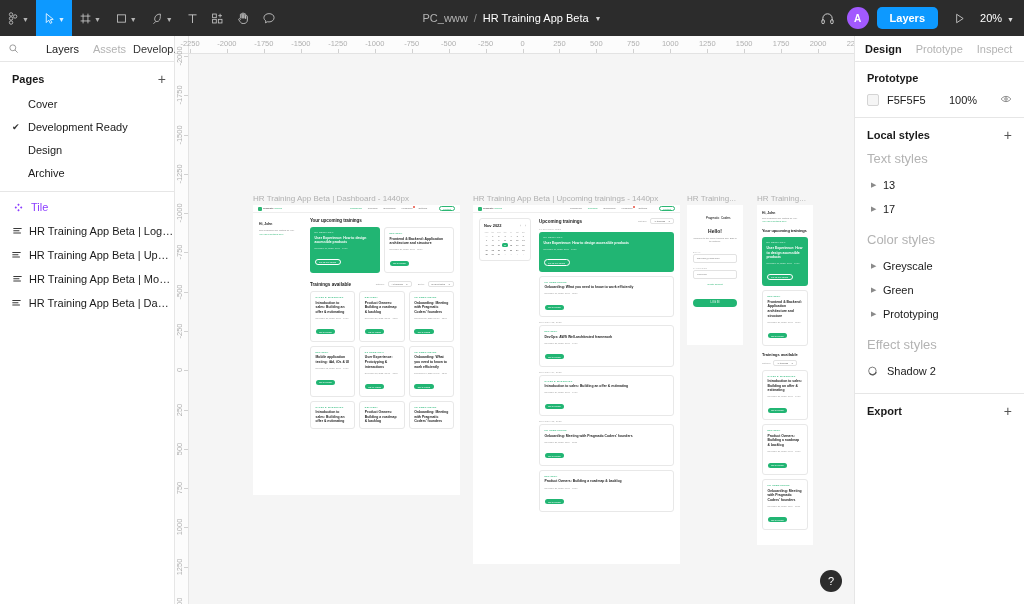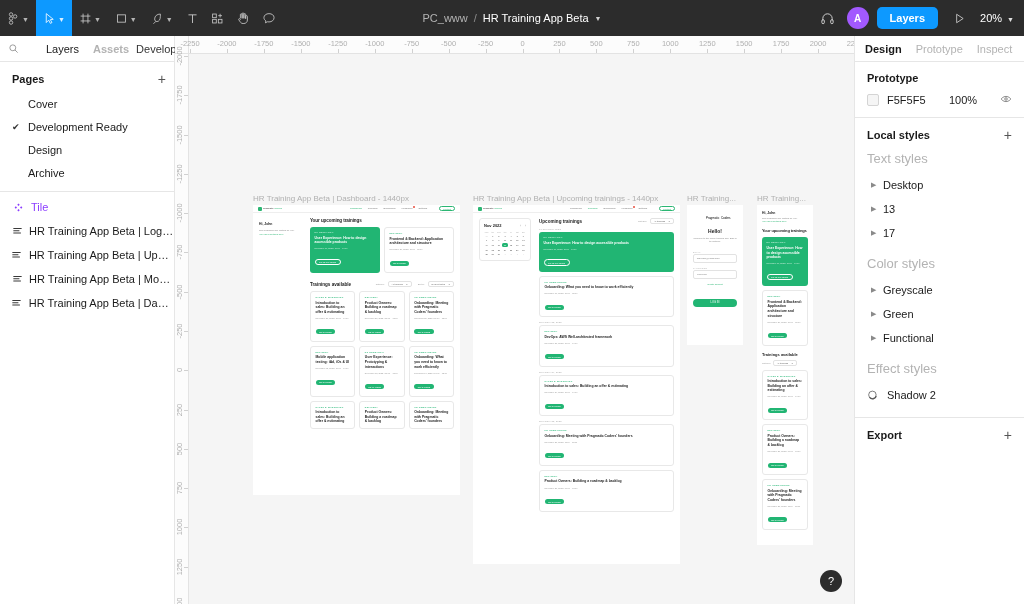--- a/index.html
+++ b/index.html
@@ -54,21 +54,21 @@
   
   .left-panel {
     position: absolute; top: 36px; left: 0; width: 175px; height: 568px;
     background: #fff; border-right: 1px solid #e6e6e6;
   }
   .lp-tabs {
     height: 26px; display: flex; align-items: center; padding: 0 8px;
     border-bottom: 1px solid #e6e6e6; gap: 0;
   }
   .lp-search { width: 18px; display:flex; align-items:center; color:#888; }
-  .lp-tab { font-size: 11px; color: #b3b3b3; padding: 0 7px; font-weight: bold; }
+  .lp-tab { font-size: 11px; color: #b3b3b3; padding: 0 7px; }
   .lp-tab.active { color: #1a1a1a; font-weight: 400; margin-left: 20px; }
   .lp-dd { margin-left: auto; font-size: 11px; color: #333; display:flex; align-items:center; gap:4px; }
   .lp-dd .ca { font-size: 7px; color:#777; }
 
   .pages-hdr {
     display: flex; align-items: center; height: 26px; padding: 0 8px 0 12px; margin-top: 4px;
   }
   .pages-hdr .t { font-size: 11px; font-weight: 700; color: #1a1a1a; }
   .pages-hdr .plus { margin-left: auto; font-size: 14px; color: #555; line-height: 1; }
   .page-item {
@@ -419,44 +419,40 @@
 
     <div class="rp-sec">
       <div class="rp-sec-hdr">
         <span class="t">Local styles</span>
         <span class="plus">+</span>
       </div>
 
       <div class="grp-lbl">Text styles</div>
       <div class="style-row">
         <span class="arw">▶</span>
-        <span>Desktop</span>
-      </div>
-      <div class="style-row">
-        <span class="arw">▶</span>
         <span>13</span>
       </div>
       <div class="style-row">
         <span class="arw">▶</span>
         <span>17</span>
       </div>
 
       <div class="gap-sm"></div>
       <div class="grp-lbl">Color styles</div>
       <div class="style-row">
         <span class="arw">▶</span>
         <span>Greyscale</span>
       </div>
       <div class="style-row">
         <span class="arw">▶</span>
         <span>Green</span>
       </div>
       <div class="style-row">
         <span class="arw">▶</span>
-        <span>Functional</span>
+        <span>Prototyping</span>
       </div>
 
       <div class="gap-sm"></div>
       <div class="grp-lbl">Effect styles</div>
       <div class="style-row">
         <span class="eff">
           <svg width="12" height="12" viewBox="0 0 16 16">
             <circle cx="7.2" cy="7.8" r="5" fill="none" stroke="#555" stroke-width="1"></circle>
             <path d="M3.4 11a5 5 0 0 0 9 -1.6" stroke="#555" stroke-width="1.6" fill="none"></path>
           </svg>

